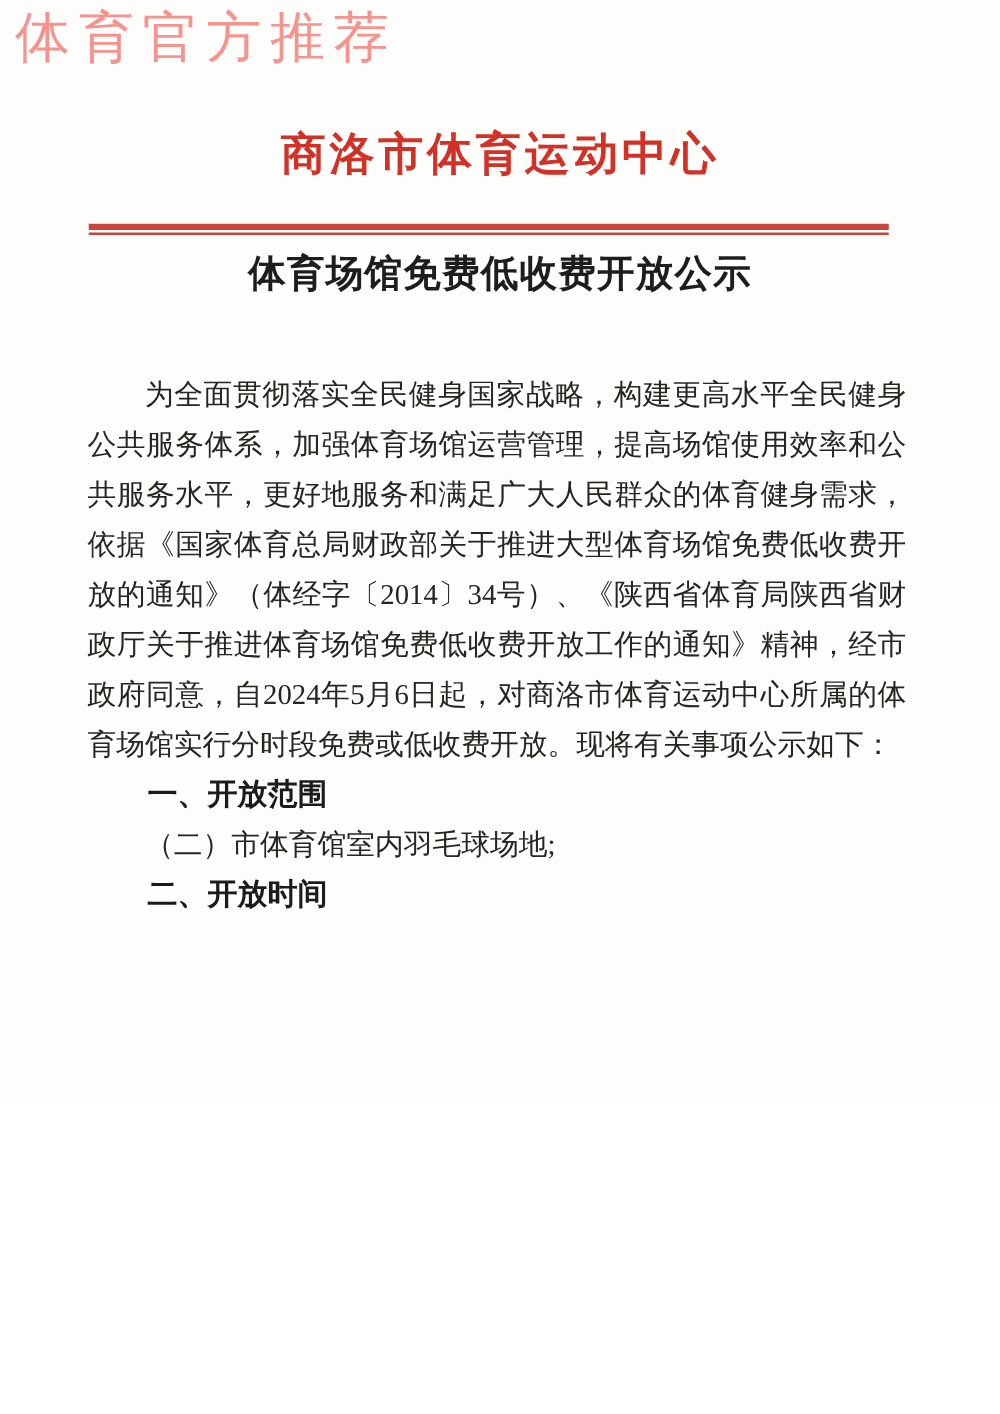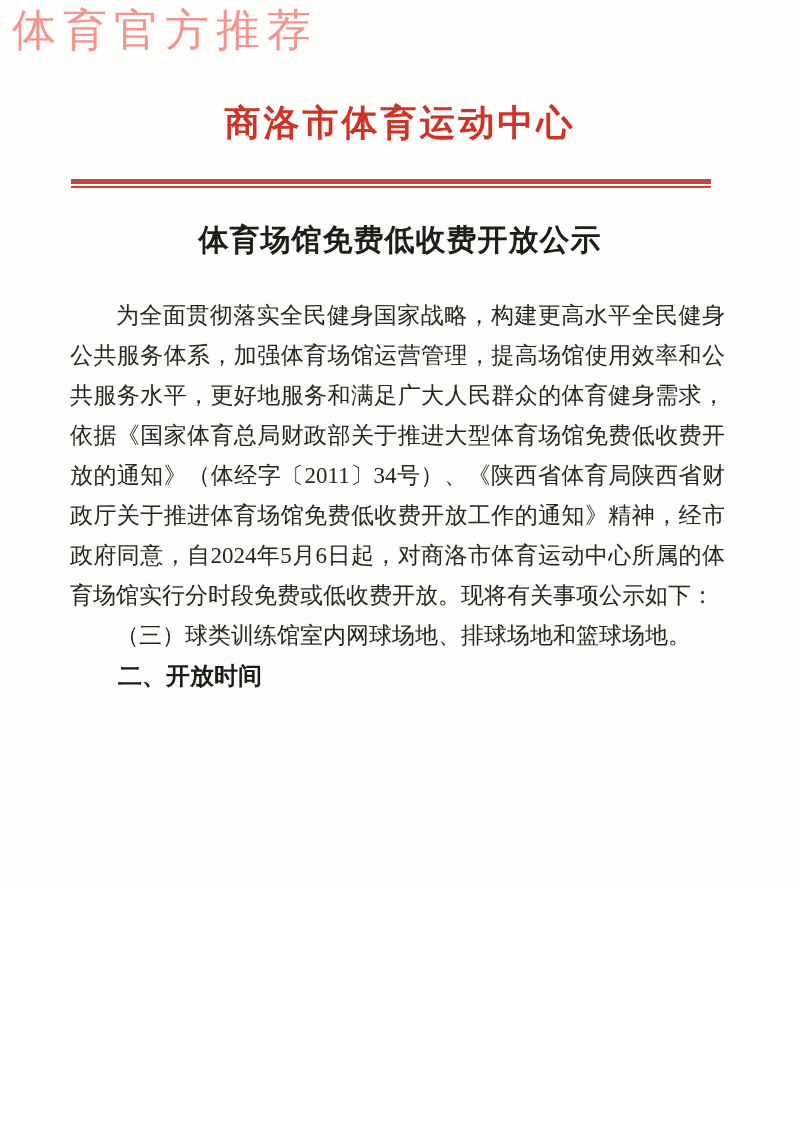--- a/index.html
+++ b/index.html
@@ -42,21 +42,21 @@
     position: absolute;
     top: 179px;
     left: 71px;
     width: 640px;
     height: 9px;
     border-top: 5px solid #c7453a;
     border-bottom: 2px solid #c7453a;
   }
   .doc-title {
     position: absolute;
-    top: 217px;
+    top: 197px;
     left: 0;
     width: 100%;
     text-align: center;
     font-size: 30px;
     line-height: 46px;
     font-weight: 700;
     letter-spacing: 1px;
     color: #1e1d1a;
   }
   .doc-body {
@@ -103,22 +103,23 @@
 
   <div class="watermark">体育官方推荐</div>
 
   <h1 class="letterhead">商洛市体育运动中心</h1>
 
   <div class="letterhead-rule"></div>
 
   <h2 class="doc-title">体育场馆免费低收费开放公示</h2>
 
   <section class="doc-body">
-    <p>为全面贯彻落实全民健身国家战略，构建更高水平全民健身公共服务体系，加强体育场馆运营管理，提高场馆使用效率和公共服务水平，更好地服务和满足广大人民群众的体育健身需求，依据《国家体育总局财政部关于推进大型体育场馆免费低收费开放的通知》（体经字〔2011〕34号）、《陕西省体育局陕西省财政厅关于推进体育场馆免费低收费开放工作的通知》精神，经市政府同意，自2024年5月6日起，对商洛市体育运动中心所属的体育场馆实行分时段免费或低收费开放。现将有关事项公示如下：</p>
-    <p>（三）球类训练馆室内网球场地、排球场地和篮球场地。</p>
+    <p>为全面贯彻落实全民健身国家战略，构建更高水平全民健身公共服务体系，加强体育场馆运营管理，提高场馆使用效率和公共服务水平，更好地服务和满足广大人民群众的体育健身需求，依据《国家体育总局财政部关于推进大型体育场馆免费低收费开放的通知》（体经字〔2014〕34号）、《陕西省体育局陕西省财政厅关于推进体育场馆免费低收费开放工作的通知》精神，经市政府同意，自2024年5月6日起，对商洛市体育运动中心所属的体育场馆实行分时段免费或低收费开放。现将有关事项公示如下：</p>
+    <p class="section-heading">一、开放范围</p>
+    <p>（二）市体育馆室内羽毛球场地;</p>
     <p class="section-heading">二、开放时间</p>
   </section>
 
   <div class="page-number">- 1 -</div>
 
   <div class="footer-rule"></div>
 
 </div>
 
 </body></html>

